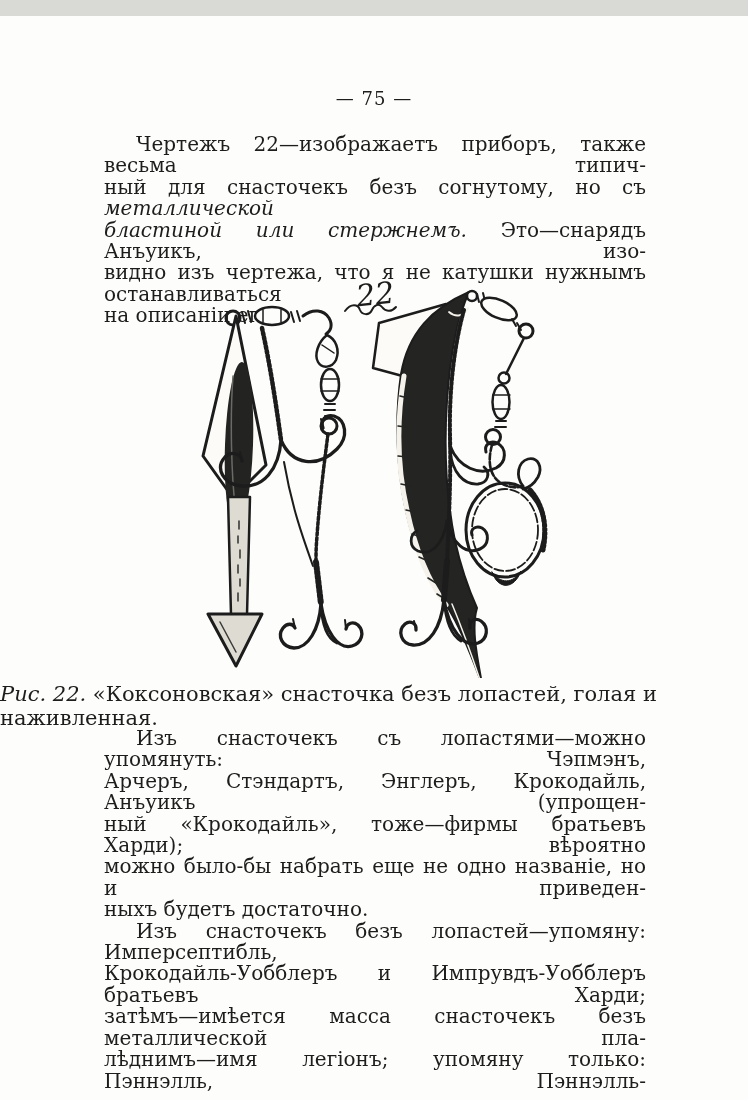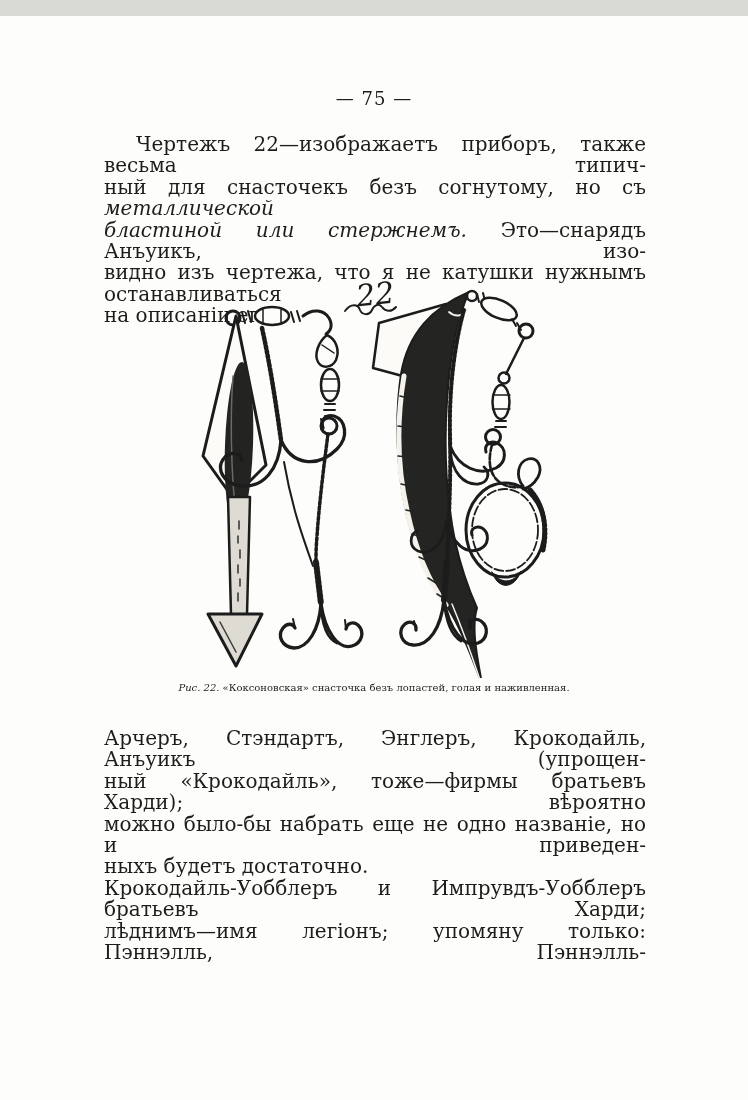--- a/index.html
+++ b/index.html
@@ -15,22 +15,22 @@
   .col{position:absolute;left:104px;width:542px;font-size:20px;line-height:21.4px;}
   .col .ln{text-align:justify;text-align-last:justify;}
   .col .ln.first{text-indent:32px;}
   .col .ln.last{text-align-last:left;}
   .it{font-style:italic;}
   #para-block-1{top:118px;}
   #para-block-2{top:712px;}
   .figwrap{position:absolute;top:252px;left:180px;width:460px;height:410px;}
   .figwrap svg{display:block;width:460px;height:410px;}
   .caption{
-    position:absolute;top:666px;left:0;width:748px;text-align:center;
-    font-size:10px;
+    position:absolute;top:666px;left:0;width:748px;
+    font-size:21px;
   }
   .ink{stroke:#1c1c1c;fill:none;stroke-linecap:round;stroke-linejoin:round;}
 </style>
 </head>
 <body>
 
 <div class="sheet">
 
   <div class="pagenum">—  75  —</div>
 
@@ -124,25 +124,28 @@
         <path d="M530,474 C543,488 548,510 543,534" stroke-width="5" stroke-dasharray="2 2.2"></path>
         <path d="M492,556 C500,568 513,568 521,555 C514,574 498,574 492,556 Z" fill="#1c1c1c" stroke-width="1"></path>
       </g>
     </svg>
   </div>
 
   <div class="caption"><span class="it">Рис. 22.</span><span> «Коксоновская» снасточка безъ лопастей, голая и наживленная.</span></div>
 
   <div class="col" id="para-block-2">
     <div>
+        <div class="ln first"><span>Изъ снасточекъ съ лопастями—можно упомянуть: Чэпмэнъ,</span></div>
         <div class="ln"><span>Арчеръ, Стэндартъ, Энглеръ, Крокодайль, Анъуикъ (упрощен-</span></div>
         <div class="ln"><span>ный «Крокодайль», тоже—фирмы братьевъ Харди); вѣроятно</span></div>
         <div class="ln"><span>можно было-бы набрать еще не одно названіе, но и приведен-</span></div>
         <div class="ln last"><span>ныхъ будетъ достаточно.</span></div>
       </div>
     <div>
+        <div class="ln first"><span>Изъ снасточекъ безъ лопастей—упомяну: Имперсептибль,</span></div>
         <div class="ln"><span>Крокодайль-Уобблеръ и Импрувдъ-Уобблеръ братьевъ Харди;</span></div>
+        <div class="ln"><span>затѣмъ—имѣется масса снасточекъ безъ металлической пла-</span></div>
         <div class="ln"><span>лѣднимъ—имя легіонъ; упомяну только: Пэннэлль, Пэннэлль-</span></div>
       </div>
 
   </div>
 
 </div>
 
 </body></html>

